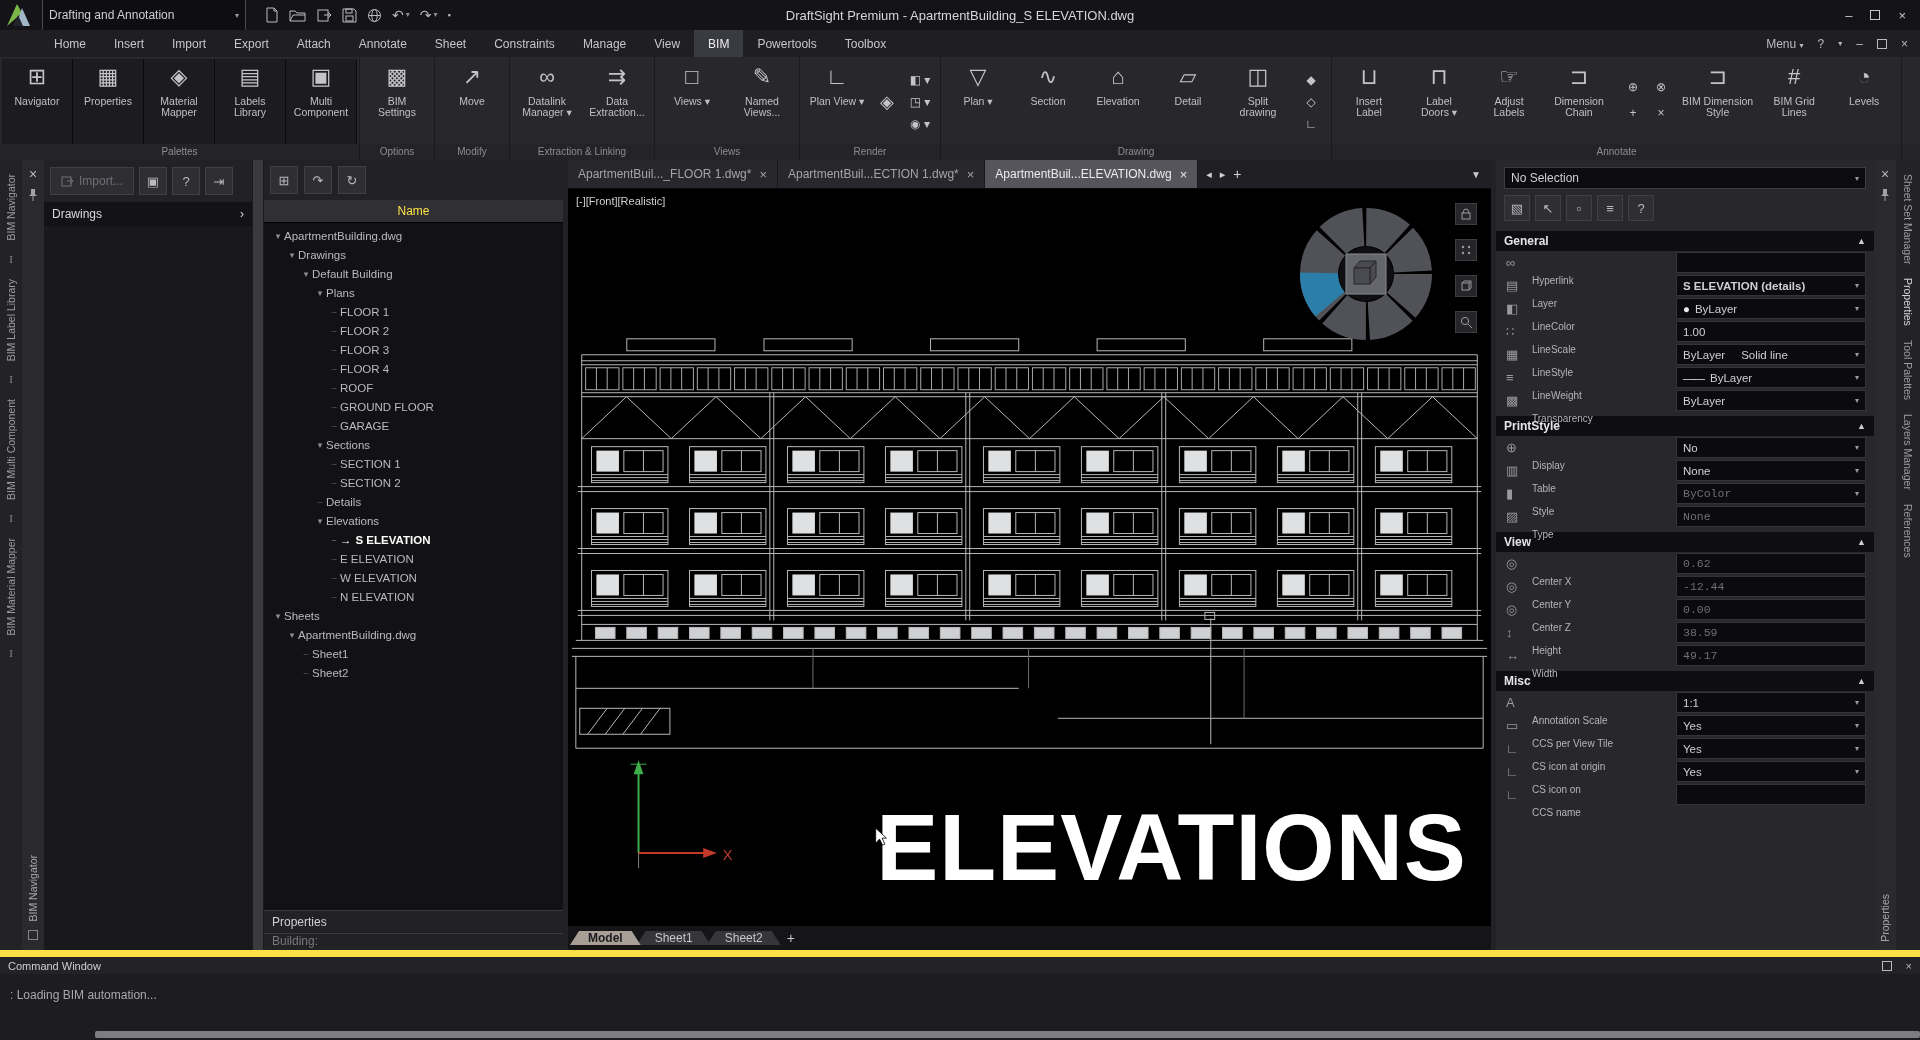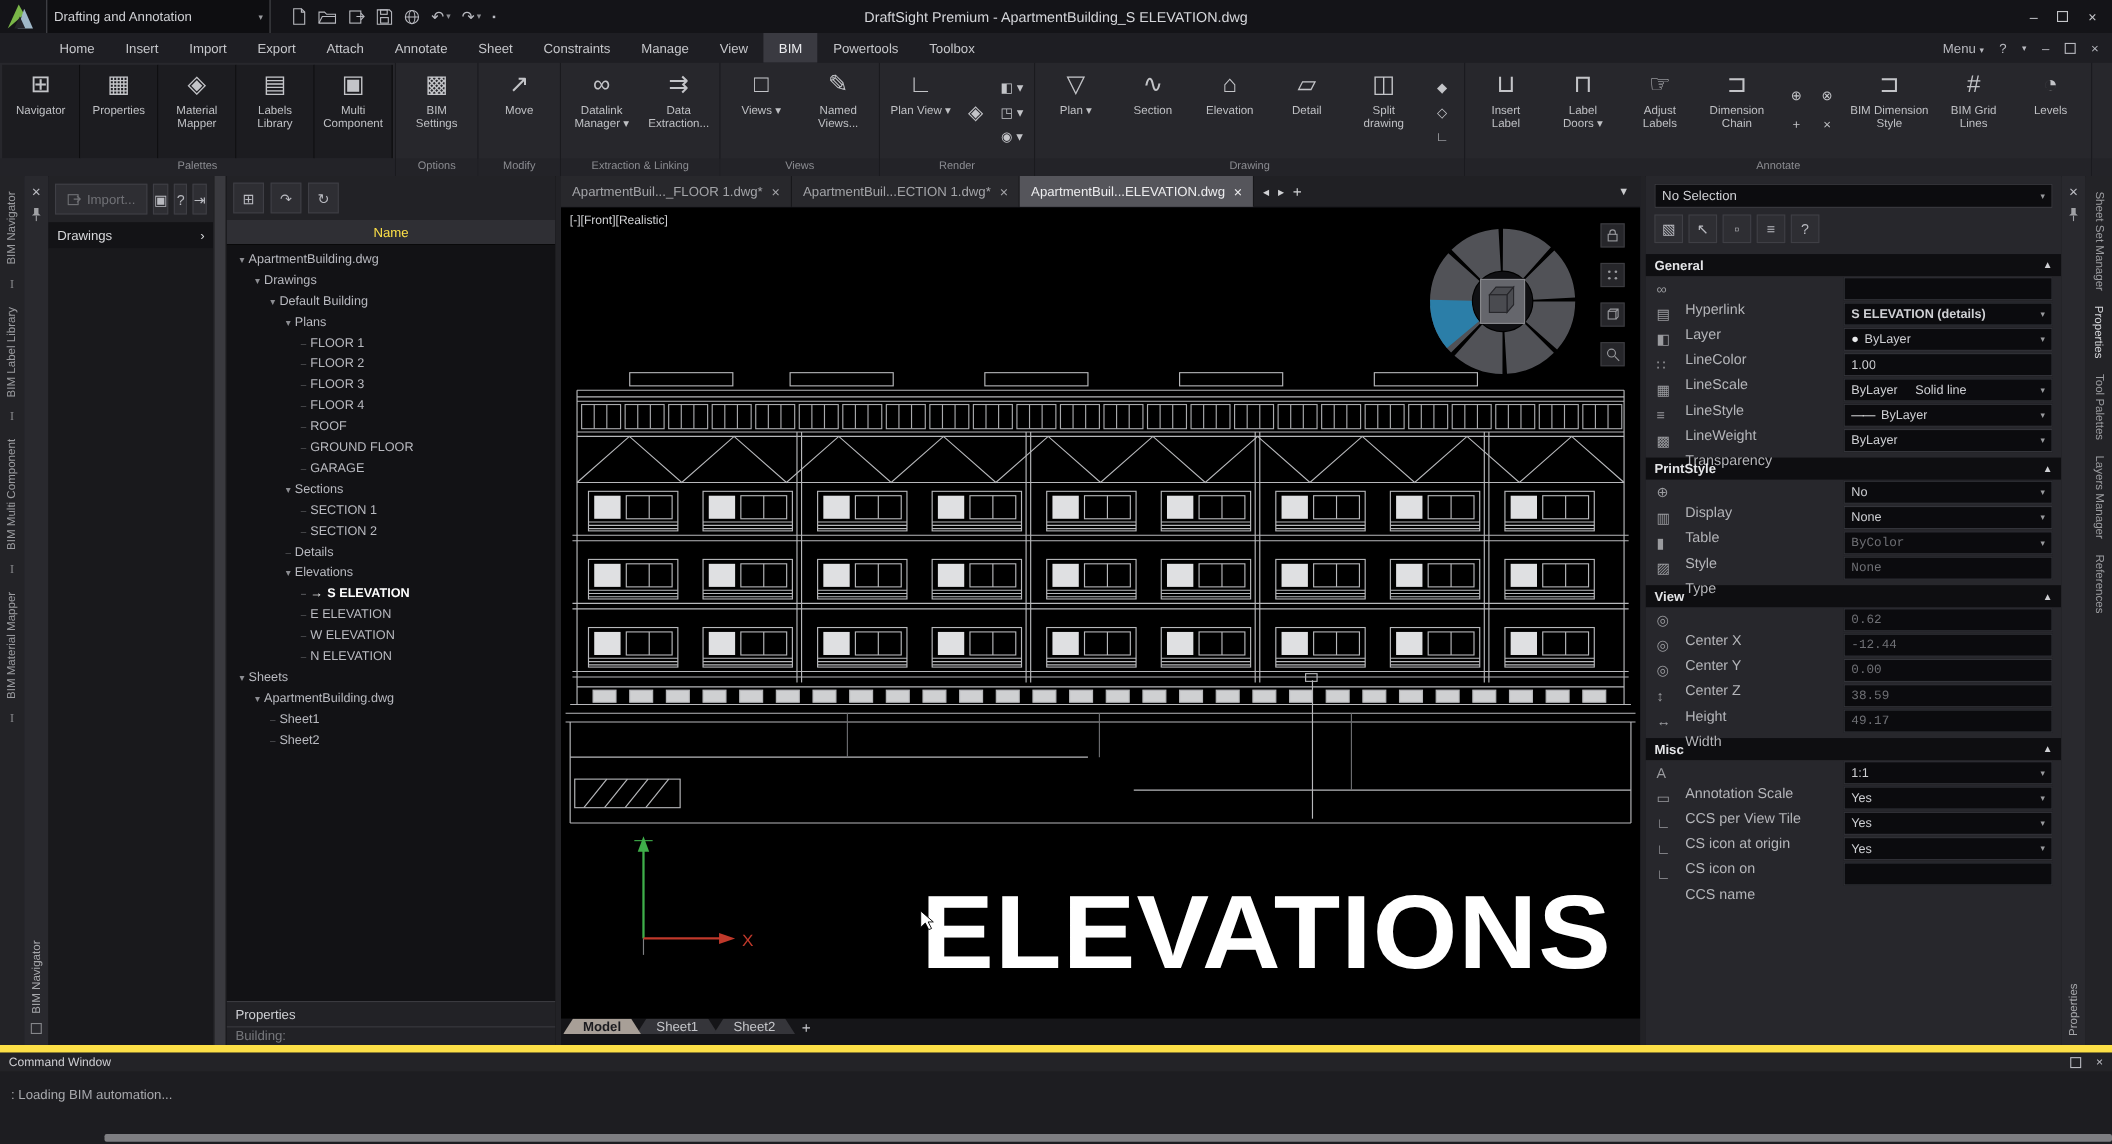--- a/index.html
+++ b/index.html
@@ -51,21 +51,21 @@
   .vtext.down{transform:none;}
   .vtab{margin:14px 0 0 0;}
   .vtab.active{color:#d5d6da;}
   .pin-sep{font-family:"Liberation Serif",serif;font-size:11px;color:#85868a;margin-top:12px;}
   .panelbar{width:22px;background:#29292e;display:flex;flex-direction:column;align-items:center;}
   .panelbar .pclose{font-size:14px;color:#b9bac0;margin-top:6px;}
   .panelbar .ppin{margin-top:6px;}
   .panelbar .ptitle{margin-top:auto;margin-bottom:8px;color:#a7a8ac;}
   .panelbar .pbox{margin-bottom:10px;}
   
-  #drawpanel{width:150px;background:#222226;display:flex;flex-direction:column;}
+  #drawpanel{width:208px;background:#222226;display:flex;flex-direction:column;}
   .dp-toolbar{display:flex;align-items:center;gap:5px;padding:7px 6px;}
   .import-btn{display:flex;align-items:center;gap:5px;height:26px;padding:0 10px;background:#2e2e33;
               border:1px solid #3f3f45;font-size:12px;color:#707176;}
   .sqbtn{width:26px;height:26px;background:#2e2e33;border:1px solid #3f3f45;display:flex;
          align-items:center;justify-content:center;font-size:13px;color:#b9bac0;}
   .dp-header{height:24px;background:#131316;display:flex;align-items:center;justify-content:space-between;
              padding:0 8px;font-size:12px;color:#d8d9dc;}
   .dp-body{flex:1;background:#19191c;}
   .vgap{width:10px;background:#3a3a3f;border-left:1px solid #1a1a1d;border-right:1px solid #1a1a1d;}
   .vgap2{width:5px;background:#222226;}
@@ -95,39 +95,39 @@
   .dtab .x{font-size:13px;}
   .tabnav{display:flex;align-items:center;gap:8px;padding:0 8px;color:#d0d1d4;font-size:11px;}
   .tabspacer{flex:1;}
   .tablist{display:flex;align-items:center;padding:0 10px;color:#c9cacd;font-size:10px;}
   #viewport{position:relative;flex:1;background:#000;overflow:hidden;}
   #vplabel{position:absolute;left:8px;top:6px;font-size:11px;color:#cfd0d3;z-index:3;}
   #drawing{position:absolute;left:0;top:0;width:100%;height:100%;}
   #navwheel{position:absolute;top:7px;right:50px;width:150px;height:150px;z-index:2;}
   #vpbuttons{position:absolute;top:14px;right:14px;z-index:2;display:flex;flex-direction:column;gap:14px;}
   .vpb{width:20px;height:20px;background:#26262a;border:1px solid #3c3c41;display:flex;align-items:center;justify-content:center;}
-  #sheettabs{height:24px;background:#151518;display:flex;align-items:flex-start;padding-left:2px;}
+  #sheettabs{height:24px;background:#151518;display:flex;align-items:center;padding-left:2px;}
   .stab{display:flex;align-items:center;padding:0 18px;font-size:12px;color:#c6c7cb;background:#35353a;
         clip-path:polygon(9px 0,calc(100% - 9px) 0,100% 100%,0 100%);margin-right:-4px;}
   .stab.active{background:#a89f97;color:#1b1b1f;font-weight:bold;z-index:1;}
   .stab.plus{background:transparent;color:#c6c7cb;font-size:14px;padding:0 10px;}
   
   #rightpanel{width:378px;background:#27272c;display:flex;flex-direction:column;overflow:hidden;}
   .sel-field{margin:7px 8px 0 8px;height:20px;background:#0c0c0f;border:1px solid #3c3c42;
              display:flex;align-items:center;justify-content:space-between;padding:0 6px;
              font-size:12px;color:#cfd0d4;}
   .rp-toolbar{display:flex;gap:5px;padding:6px 8px;}
   .rp-toolbar .sqbtn{width:24px;height:24px;}
   .psection{margin-top:4px;}
   .psec-hdr{height:20px;background:#0e0e11;display:flex;align-items:center;justify-content:space-between;
             padding:0 8px;font-size:12px;font-weight:bold;color:#e4e5e8;}
   .psec-hdr .col{font-size:9px;color:#cfd0d4;}
   .prow{height:23px;display:flex;align-items:center;padding:0 8px 0 10px;}
   .prow .picon{width:26px;font-size:13px;color:#9a9b9f;flex:0 0 auto;}
-  .prow .plabel{flex:1;font-size:13px;color:#b4b5b9;white-space:nowrap;overflow:hidden;margin-top:36px;}
+  .prow .plabel{flex:1;font-size:10px;color:#b4b5b9;white-space:nowrap;overflow:hidden;margin-top:36px;}
   .pfield{width:176px;height:19px;background:#0b0b0e;border:1px solid #33343a;display:flex;
           align-items:center;padding:0 6px;font-size:11.5px;color:#cfd0d4;gap:6px;}
   .pfield .val{white-space:nowrap;overflow:hidden;}
   .pfield .val2{white-space:nowrap;margin-left:10px;}
   .pfield .dd{margin-left:auto;font-size:8px;color:#9a9b9f;}
   .pfield.grey .val,.pfield.grey .val2{color:#6e6f74;font-family:Liberation Mono, monospace;}
   .pfield .pre{color:#e8e9eb;letter-spacing:-1px;}
   .pfield.strong .val{font-weight:bold;}
   
   #commandwin{position:absolute;left:0;top:950px;width:100%;height:90px;background:#1d1d21;border-top:7px solid #fde047;}

